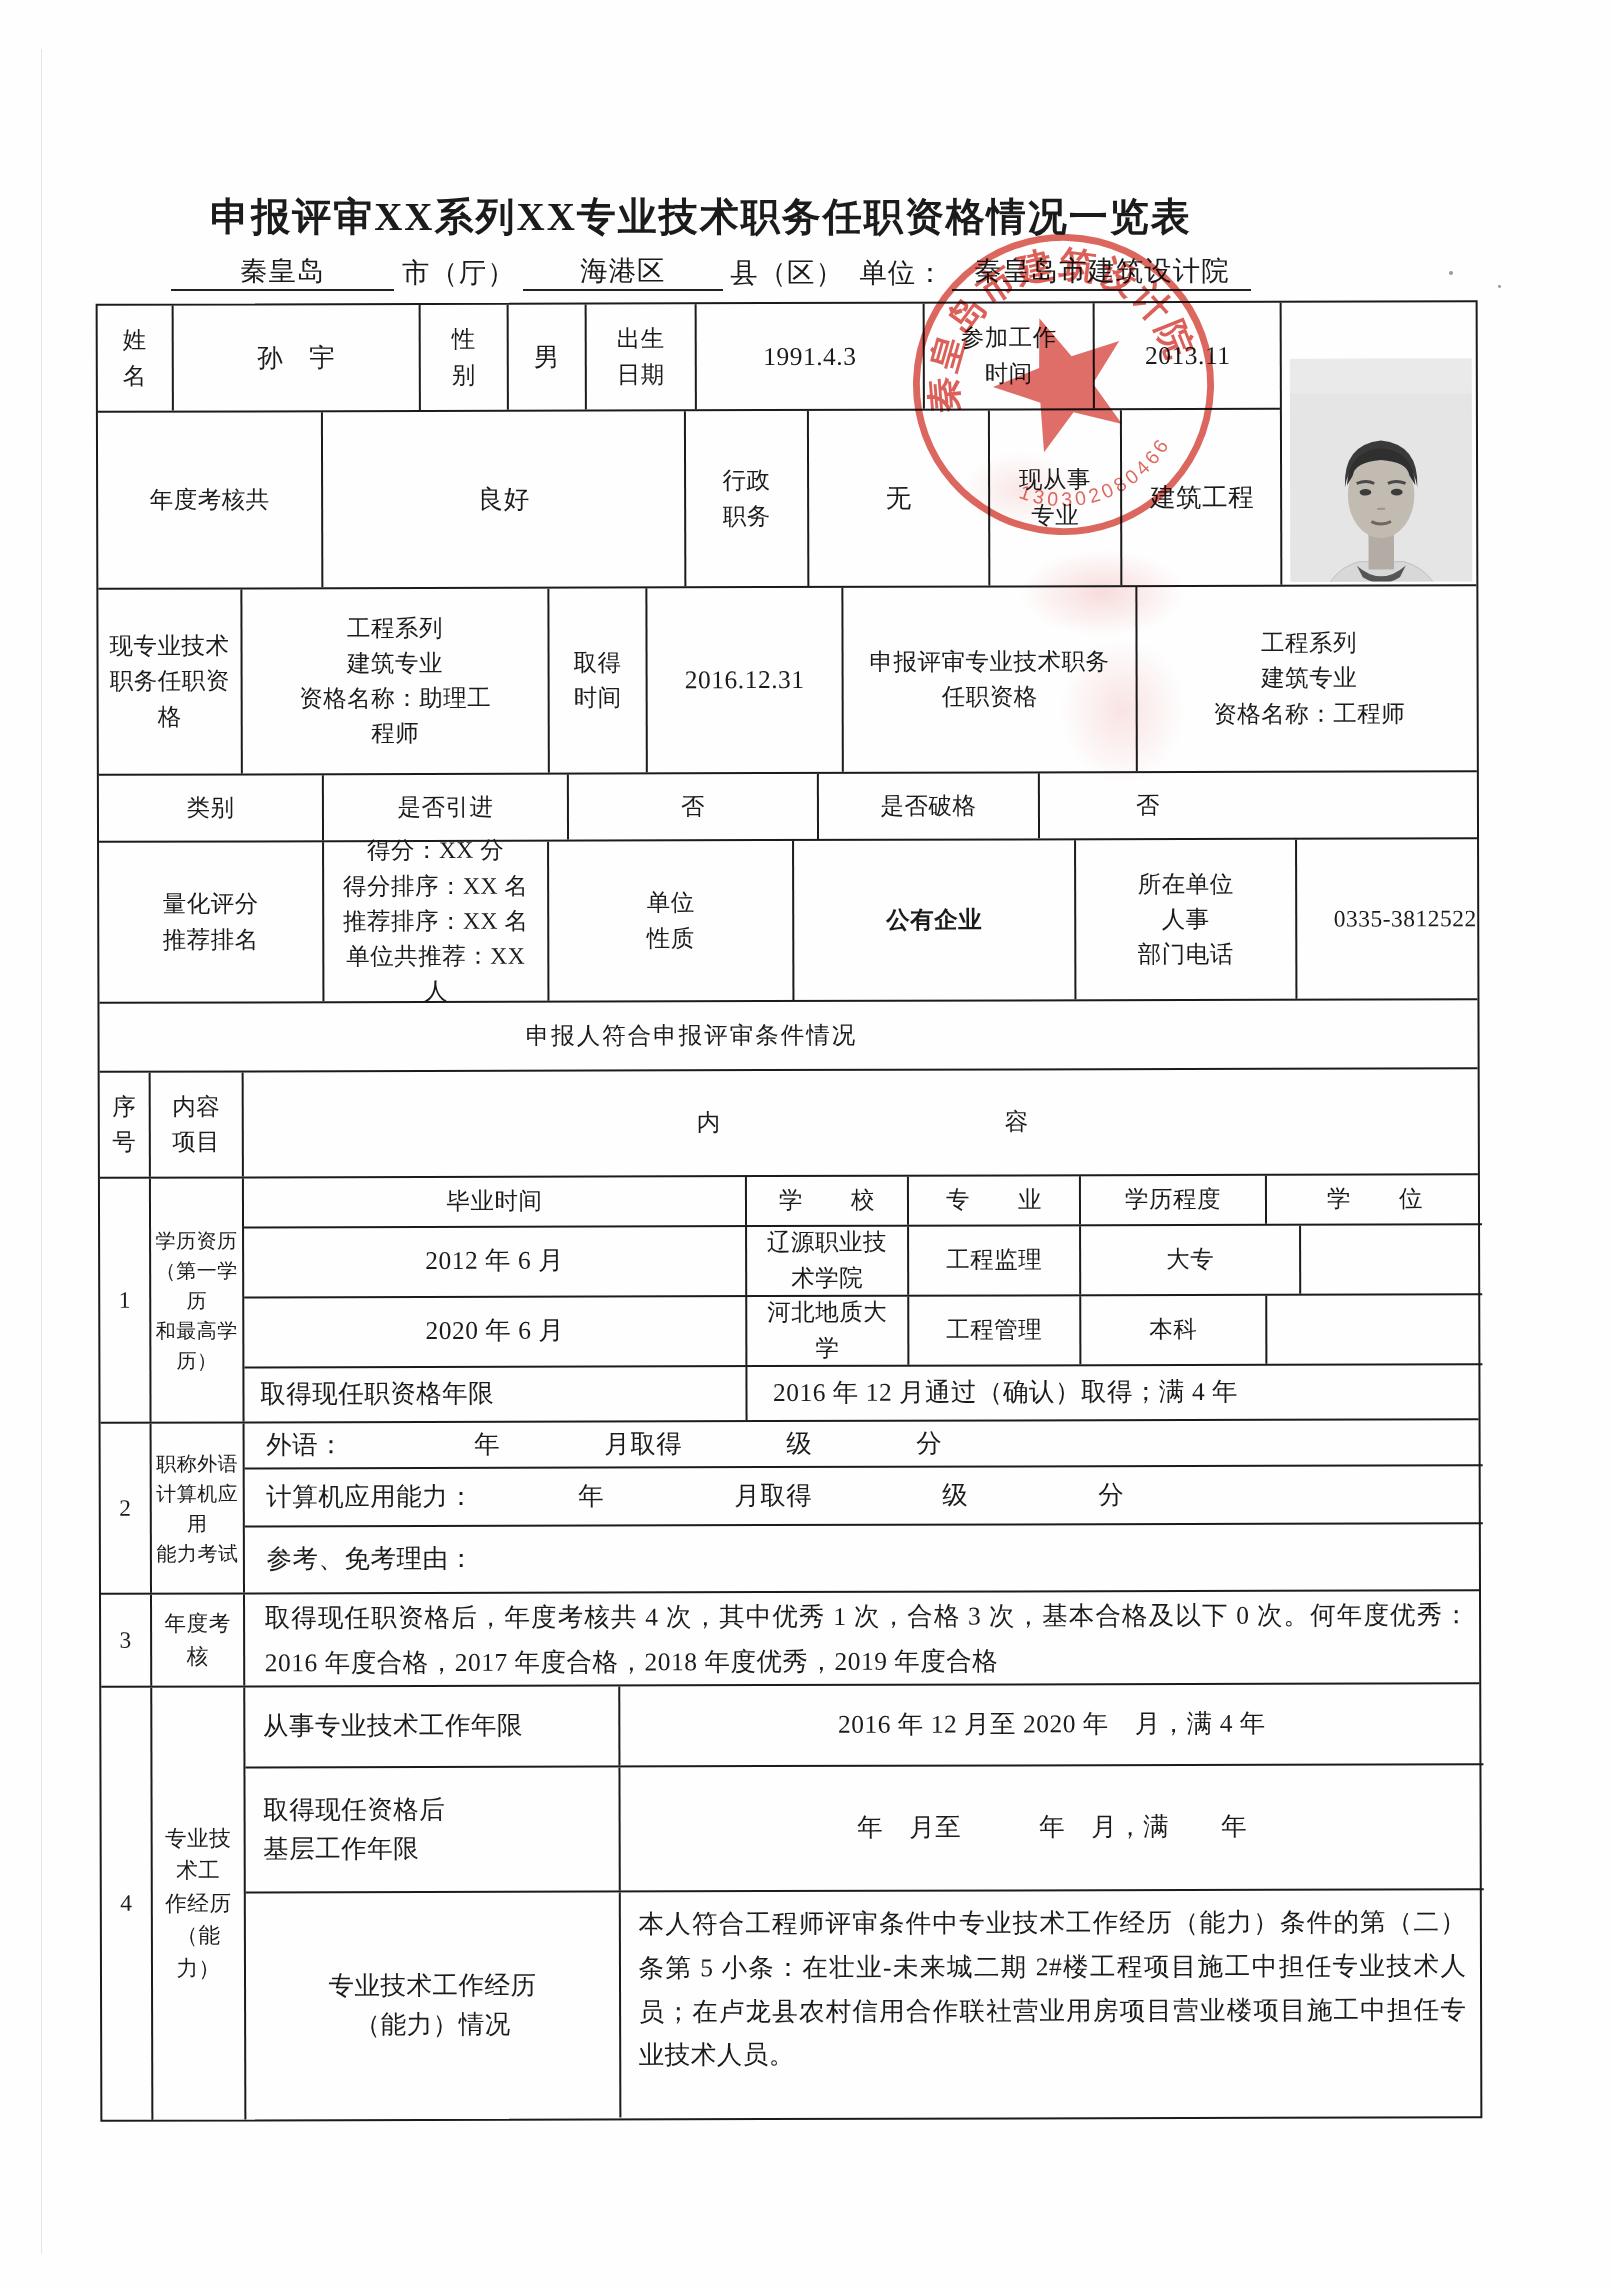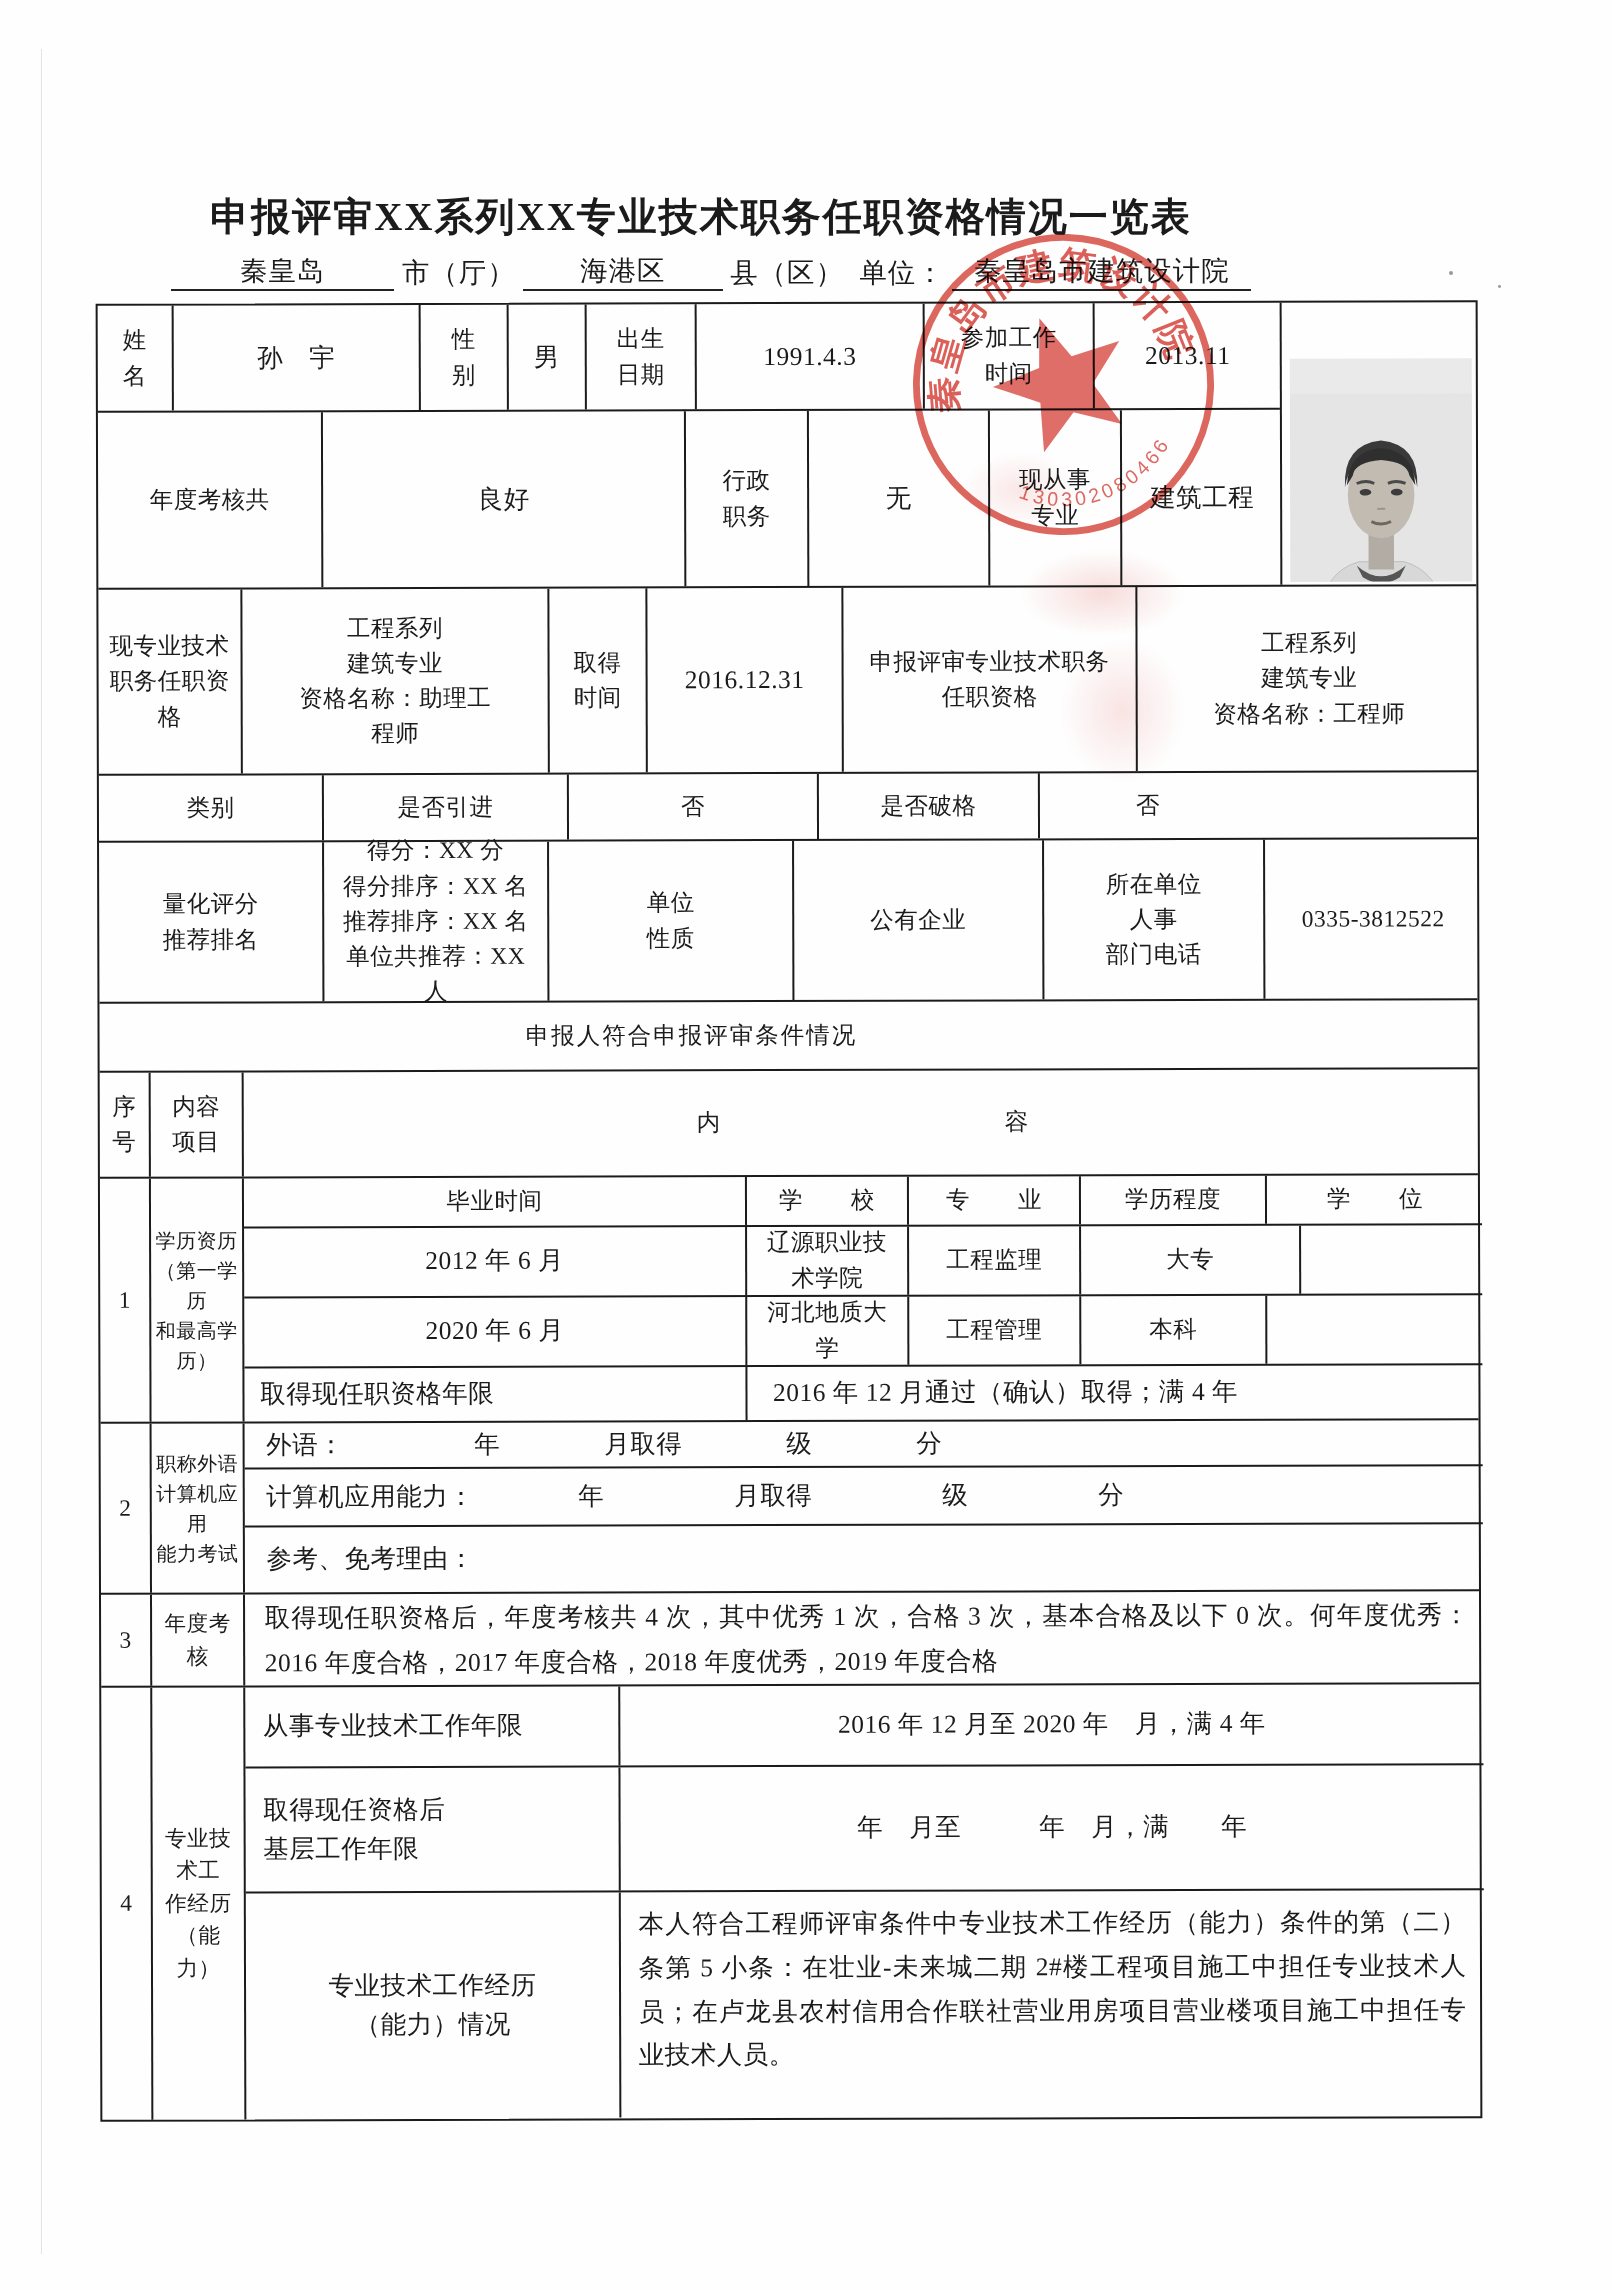--- a/index.html
+++ b/index.html
@@ -150,21 +150,21 @@
 
     <div class="tr" style="height:161px;">
       <div class="td" style="width:225px;">量化评分
 推荐排名</div>
       <div class="td" style="width:225px;">得分：XX 分
 得分排序：XX 名
 推荐排序：XX 名
 单位共推荐：XX 人</div>
       <div class="td" style="width:245px;">单位
 性质</div>
-      <div class="td" style="width:250px;">公有企业</div>
+      <div class="td" style="width:282px;font-weight:bold;">公有企业</div>
       <div class="td" style="width:221px;">所在单位
 人事
 部门电话</div>
       <div class="td" style="width:216px;">0335-3812522</div>
     </div>
 
     <div class="tr" style="height:69px;">
       <div class="td" style="width:1382px; padding-right:206px; letter-spacing:2px;">申报人符合申报评审条件情况</div>
     </div>
 

